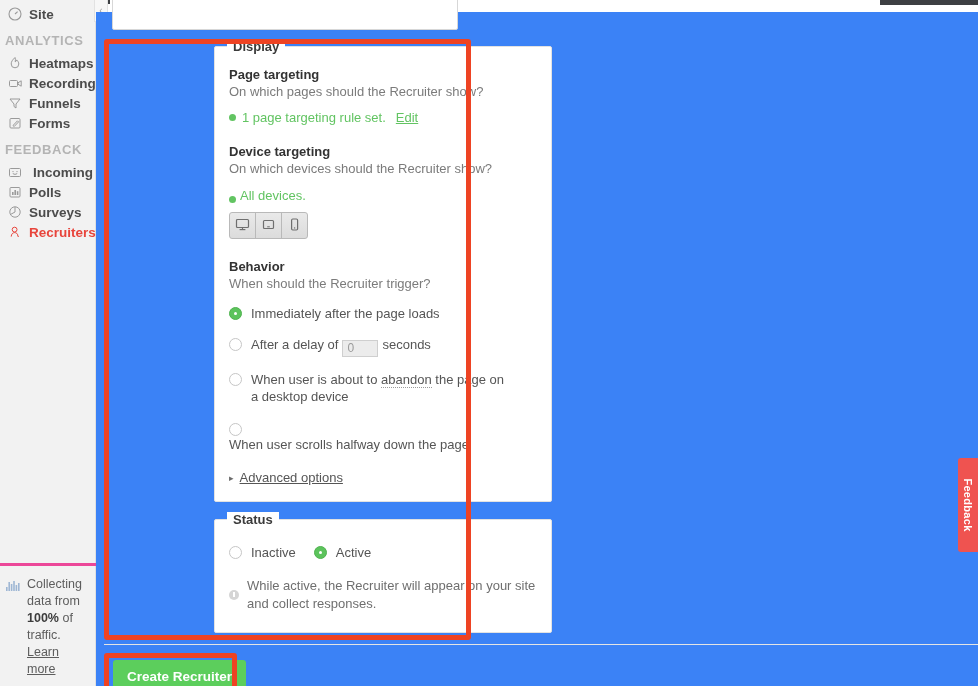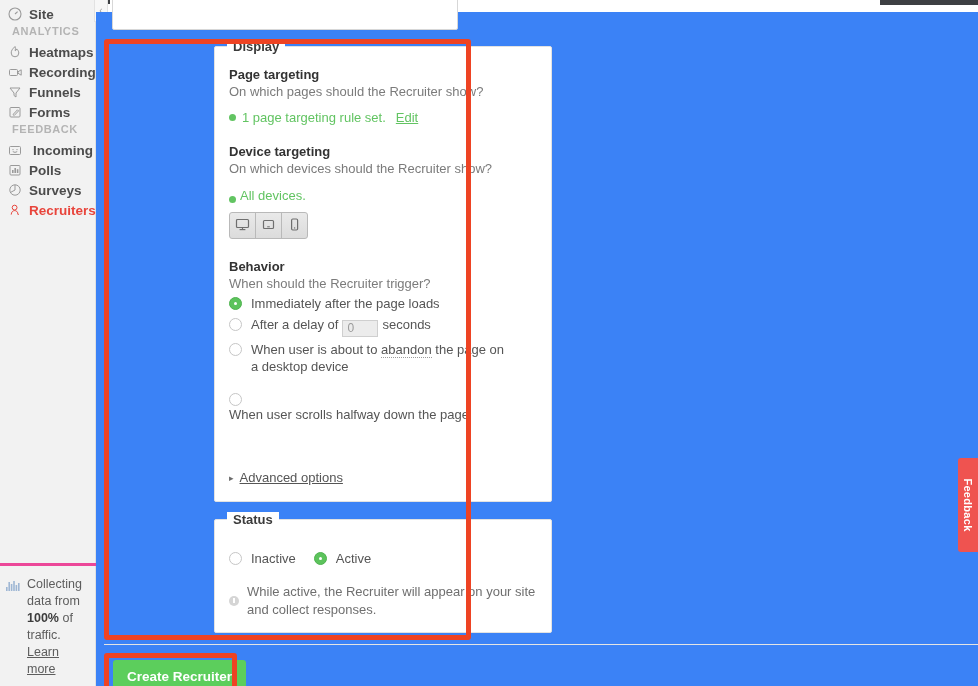--- a/index.html
+++ b/index.html
@@ -41,26 +41,26 @@
     margin-right: 5px;
   }
   .nav-item .nav-label {
     font-size: 13.5px;
     font-weight: bold;
     color: #4c4c4c;
     white-space: nowrap;
   }
   .nav-item.active .nav-label { color: #e8453c; }
   .nav-group {
-    font-size: 11px;
+    font-size: 13px;
     letter-spacing: .6px;
     color: #b4b4b4;
     font-weight: bold;
-    padding-left: 12px;
-    margin-top: 1px;
+    padding-left: 5px;
+    margin-top: 9px;
     margin-bottom: 5px;
   }
   .collapse-chev {
     position: absolute; left: 94px; top: 0px;
     width: 14px; height: 22px;
     background: #f7f7f7;
     border: 1px solid #e2e2e2;
     border-top: none;
     display:flex; align-items:center; justify-content:center;
     font-size: 10px; color: #9a9a9a;
@@ -147,21 +147,21 @@
     border: 1px solid #b9b9b9;
     background: linear-gradient(#e9e9e9,#dcdcdc);
     display:flex; align-items:center; justify-content:center;
     margin-right: -1px;
     cursor: pointer;
   }
   .device-btn:first-child { border-radius: 3px 0 0 3px; }
   .device-btn:last-child  { border-radius: 0 3px 3px 0; }
 
   
-  .radio-row { display:flex; align-items:flex-start; margin-top: 4px; }
+  .radio-row { display:flex; align-items:flex-start; margin-top: 14px; }
   .radio {
     width: 13px; height: 13px; border-radius: 50%;
     border: 1px solid #c6c6c6; background: #fff;
     flex: 0 0 13px; margin-right: 9px; margin-top: 2px;
     cursor: pointer;
     position: relative;
   }
   .radio.checked { background: #5cc35c; border-color: #4fb34f; }
   .radio.checked::after {
     content: ""; position: absolute;
@@ -187,21 +187,21 @@
   .adv-row {
     position:absolute; left: 14px; bottom: 16px;
     display: flex; align-items: center;
     cursor: pointer;
   }
   .adv-chev { font-size: 9px; color:#6b6b6b; margin-right: 6px; }
   .adv-text { font-size: 13px; color: #555; text-decoration: underline; }
 
   
   .status-radios { display:flex; align-items:center; margin-top: 2px; }
-  .status-radios .radio-row { margin-top: 8px; margin-right: 18px; text-align: right; }
+  .status-radios .radio-row { margin-top: 2px; margin-right: 18px; text-align: right; }
 
   .info-row { display:flex; align-items:flex-start; margin-top: 16px; }
   .info-ico {
     width: 10px; height: 10px; border-radius: 50%;
     background: #d5d5d5; flex:0 0 10px;
     margin-right: 8px; margin-top: 13px;
     position: relative;
   }
   .info-ico::after {
     content:""; position:absolute; left:4px; top:2px;

